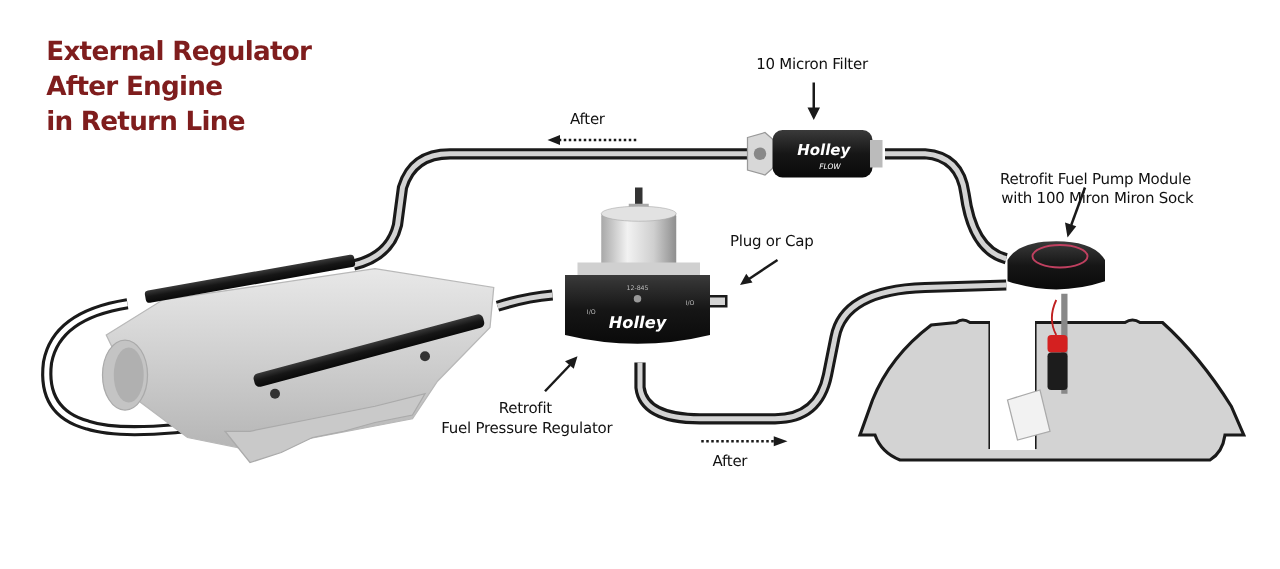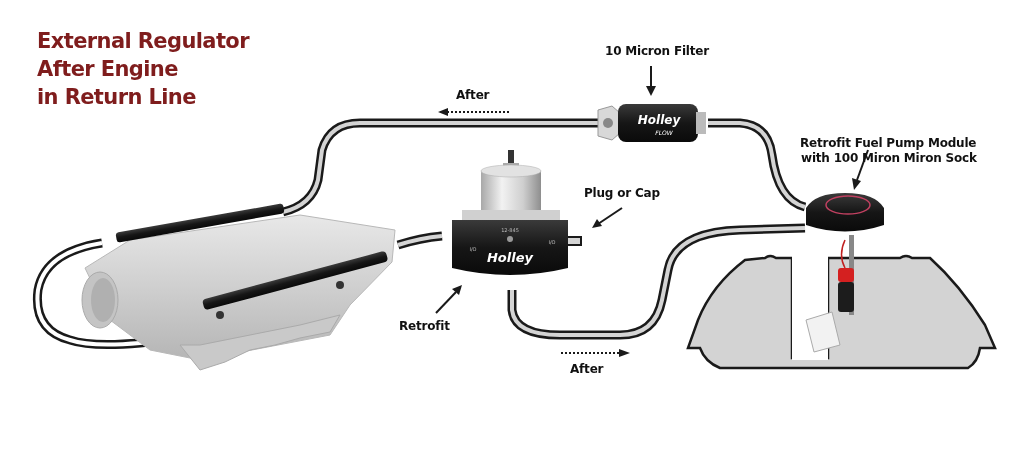--- a/index.html
+++ b/index.html
@@ -1,20 +1,20 @@
 <!DOCTYPE html>
 <html><head>
   <meta charset="utf-8">
   <style>
     html, body { margin: 0; padding: 0; background: #ffffff; }
     body { width: 1024px; height: 455px; position: relative; overflow: hidden;
            font-family: "DejaVu Sans", "Liberation Sans", sans-serif; }
     #stage { position: absolute; left: 0; top: 0; width: 1024px; height: 455px; }
     .title-line { position: absolute; left: 37px; font-weight: bold; font-size: 21px; color: #7f1d1d; letter-spacing: -0.6px; }
-    .lbl { position: absolute; font-weight: bold; font-size: 12px; color: #111; text-align: right; white-space: nowrap; letter-spacing: -0.2px; }
+    .lbl { position: absolute; font-weight: normal; font-size: 12px; color: #111; text-align: right; white-space: nowrap; letter-spacing: -0.2px; }
     svg text { font-family: "DejaVu Sans", sans-serif; }
   </style>
 </head>
 <body>
 
 <div id="stage">
 
   <svg width="1024" height="455" viewBox="0 0 1024 455" style="position:absolute;left:0;top:0">
     <defs>
       <linearGradient id="alu" x1="0" y1="0" x2="0" y2="1">
@@ -135,15 +135,16 @@
   <div class="title-line" style="top:29px">External Regulator</div>
   <div class="title-line" style="top:85px">in Return Line</div>
   <div class="title-line" style="top:57px">After Engine</div>
 
   <div class="lbl" style="left:605px;top:44px">10 Micron Filter</div>
   <div class="lbl" style="left:456px;top:88px">After</div>
   <div class="lbl" style="left:800px;top:136px">Retrofit Fuel Pump Module</div>
   <div class="lbl" style="left:801px;top:151px">with 100 Miron Miron Sock</div>
   <div class="lbl" style="left:584px;top:186px">Plug or Cap</div>
   <div class="lbl" style="left:399px;top:319px">Retrofit</div>
+  <div class="lbl" style="left:353px;top:335px">Fuel Pressure Regulator</div>
   <div class="lbl" style="left:570px;top:362px">After</div>
 
 </div>
 
 </body></html>

